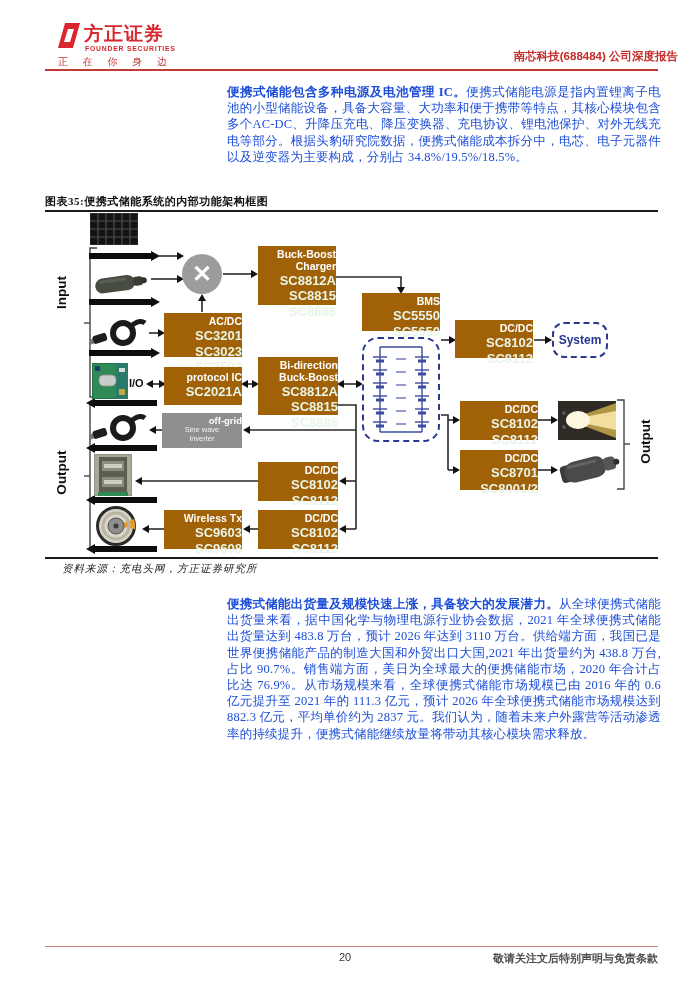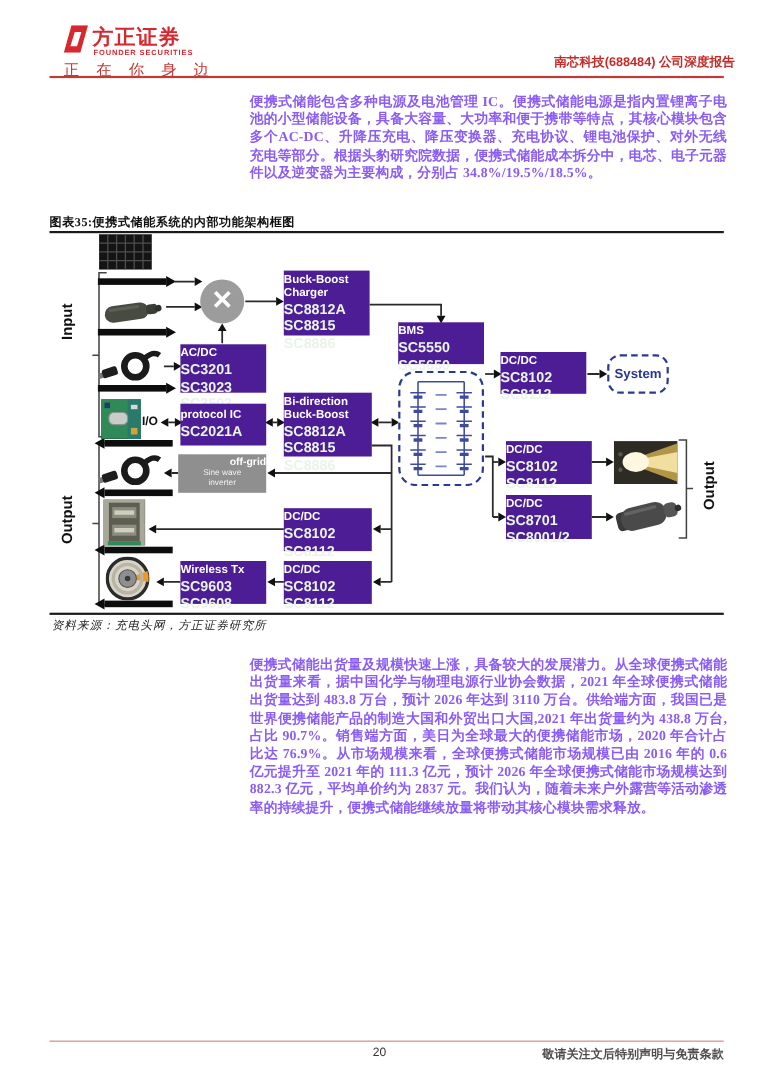--- a/index.html
+++ b/index.html
@@ -5,37 +5,37 @@
   html,body{margin:0;padding:0;background:#e8e8e8;}
   .page{position:relative;width:700px;height:990px;background:#ffffff;overflow:hidden;
         font-family:"Liberation Serif",serif;}
   .abs{position:absolute;}
 
   
   .brand-cn{font-family:"Liberation Sans",sans-serif;font-weight:bold;font-size:19px;
             color:#d7282f;letter-spacing:1px;}
   .brand-en{font-family:"Liberation Sans",sans-serif;font-weight:bold;font-size:6.8px;
             color:#d7282f;letter-spacing:0.8px;}
-  .tagline{font-family:Liberation Serif, serif;font-size:14px;color:#c43a36;letter-spacing:6px;}
+  .tagline{font-family:Liberation Sans, sans-serif;font-size:10px;color:#c43a36;letter-spacing:6px;}
   .report-label{font-family:"Liberation Sans",sans-serif;font-weight:bold;font-size:11.5px;
             color:#c52b28;text-align:right;}
   .rule-red{background:#c23a36;height:2px;}
   .rule-dark{background:#1a1a1a;height:1.5px;}
 
   
-  .para{font-size:12.5px;line-height:16.2px;color:#8b5cf6;text-align:justify;letter-spacing:0.2px;font-weight:bold;}
+  .para{font-size:12.5px;line-height:16.2px;color:#1d4ed8;text-align:justify;letter-spacing:0.2px;}
   .para b{letter-spacing:0.2px;}
 
   .fig-title{font-size:11px;font-weight:bold;color:#111;letter-spacing:0.5px;}
   .fig-source{font-size:10.5px;font-style:italic;color:#222;letter-spacing:1px;}
 
   
   .diagram{position:absolute;left:45px;top:213px;width:613px;height:345px;background:#fff;
            font-family:"Liberation Sans",sans-serif;}
-  .gbox{position:absolute;background:#4c1d95;color:#fff;text-align:left;box-sizing:border-box;
+  .gbox{position:absolute;background:#a16207;color:#fff;text-align:right;box-sizing:border-box;
         padding-top:3px;}
   .gbox .t{font-weight:bold;font-size:10.5px;line-height:1.12;white-space:pre-line;color:#fff;}
   .gbox .p{font-weight:bold;font-size:13px;line-height:1.22;color:#e9f5e9;}
   .graybox{position:absolute;background:#8f8f8f;color:#fff;text-align:center;box-sizing:border-box;
         padding-top:3px;}
   .graybox .t{font-weight:bold;font-size:9.5px;line-height:1.1;text-align:right;}
   .graybox .s{font-size:7.5px;line-height:1.15;white-space:pre-line;color:#f2f2f2;}
   .dashedbox{position:absolute;border:2px dashed #2b3990;box-sizing:border-box;background:#fff;}
   .system-text{font-weight:bold;font-size:12px;color:#283593;}
   .vlabel{position:absolute;font-weight:bold;font-size:13.5px;color:#111;text-align:center;
@@ -56,21 +56,21 @@
 
 <div class="page">
 
   <svg class="abs" style="left:58px;top:23px" width="22" height="25" viewBox="0 0 22 25">
     <polygon points="0,25 7,0 22,0 15,25" fill="#d7282f"></polygon>
     <polygon points="6,19 10,6 16,6 12,19" fill="#ffffff"></polygon>
   </svg>
   <div class="abs brand-cn" style="left:84px;top:21px">方正证券</div>
   <div class="abs brand-en" style="left:85px;top:45px">FOUNDER SECURITIES</div>
   <div class="abs tagline" style="left:58px;top:55px">正 在 你 身 边</div>
-  <div class="abs report-label" style="left:360px;top:49px;width:308px">南芯科技(688484)  公司深度报告</div>
+  <div class="abs report-label" style="left:370px;top:49px;width:308px">南芯科技(688484)  公司深度报告</div>
   <div class="abs rule-red" style="left:45px;top:69px;width:613px"></div>
 
   <div class="abs para" style="left:227px;top:84px;width:434px">
     <b>便携式储能包含多种电源及电池管理 IC。</b><span>便携式储能电源是指内置锂离子电池的小型储能设备，具备大容量、大功率和便于携带等特点，其核心模块包含多个AC-DC、升降压充电、降压变换器、充电协议、锂电池保护、对外无线充电等部分。根据头豹研究院数据，便携式储能成本拆分中，电芯、电子元器件以及逆变器为主要构成，分别占 34.8%/19.5%/18.5%。</span>
   </div>
 
   <div class="abs fig-title" style="left:45px;top:194px">图表35:便携式储能系统的内部功能架构框图</div>
   <div class="abs rule-dark" style="left:45px;top:210px;width:613px"></div>
 
   <div class="diagram">
@@ -366,21 +366,21 @@
       </svg>
     </div>
 
     <div class="dashedbox" style="left:507px;top:109px;width:56px;height:36px;border-radius:12px;
          display:flex;align-items:center;justify-content:center">
       <span class="system-text">System</span>
     </div>
   </div>
 
   <div class="abs rule-dark" style="left:45px;top:557px;width:613px"></div>
-  <div class="abs fig-source" style="left:47px;top:562px">资料来源：充电头网，方正证券研究所</div>
+  <div class="abs fig-source" style="left:62px;top:562px">资料来源：充电头网，方正证券研究所</div>
 
   <div class="abs para" style="left:227px;top:596px;width:434px">
     <b>便携式储能出货量及规模快速上涨，具备较大的发展潜力。</b><span>从全球便携式储能出货量来看，据中国化学与物理电源行业协会数据，2021 年全球便携式储能出货量达到 483.8 万台，预计 2026 年达到 3110 万台。供给端方面，我国已是世界便携储能产品的制造大国和外贸出口大国,2021 年出货量约为 438.8 万台,占比 90.7%。销售端方面，美日为全球最大的便携储能市场，2020 年合计占比达 76.9%。从市场规模来看，全球便携式储能市场规模已由 2016 年的 0.6 亿元提升至 2021 年的 111.3 亿元，预计 2026 年全球便携式储能市场规模达到 882.3 亿元，平均单价约为 2837 元。我们认为，随着未来户外露营等活动渗透率的持续提升，便携式储能继续放量将带动其核心模块需求释放。</span>
   </div>
 
   <div class="abs footer-rule" style="left:45px;top:946px;width:613px"></div>
   <div class="abs page-num" style="left:300px;top:951px;width:90px">20</div>
   <div class="abs disclaimer" style="left:380px;top:951px;width:278px">敬请关注文后特别声明与免责条款</div>
 
 </div>

